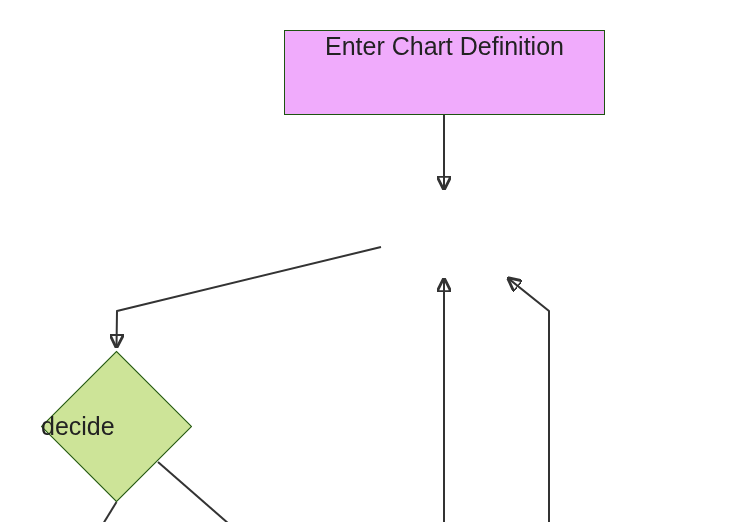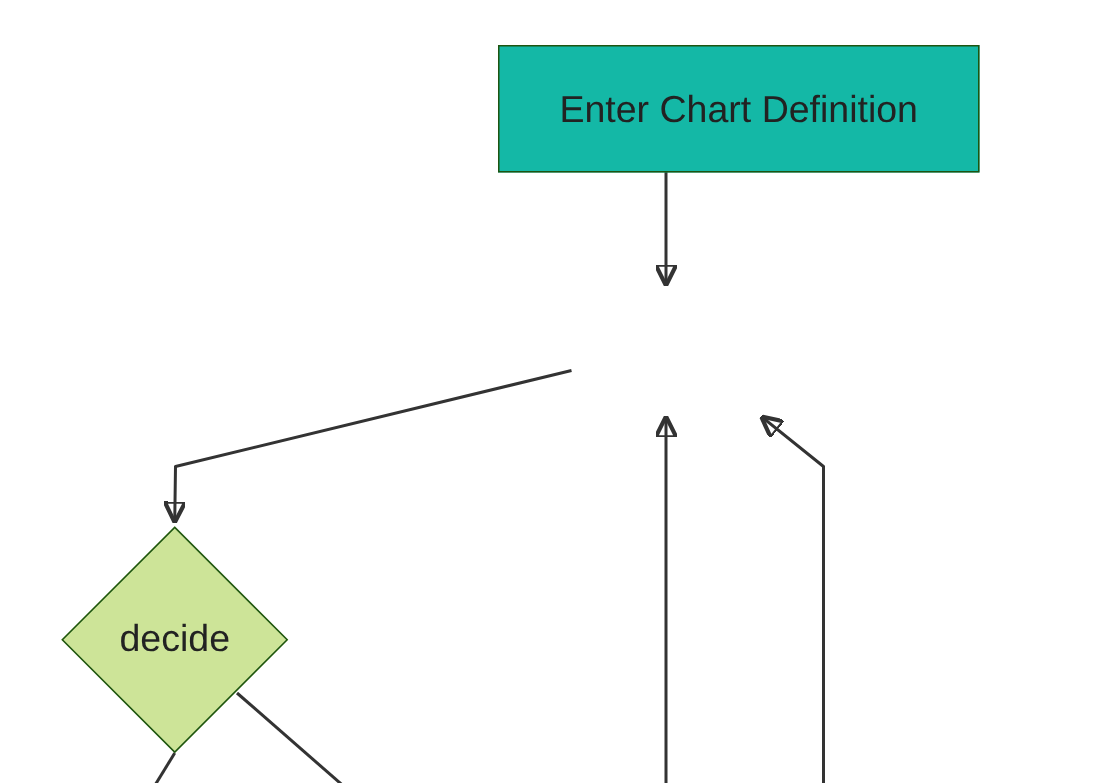--- a/index.html
+++ b/index.html
@@ -25,29 +25,28 @@
   }
   .edges-layer path {
     stroke: #333333;
     stroke-width: 2;
     fill: none;
     stroke-linejoin: round;
   }
   .node {
     position: absolute;
     box-sizing: border-box;
-    background: #14b8a6;
+    background: #f0abfc;
     border: 1.5px solid #1d5410;
     display: flex;
-    align-items: center;
+    align-items: flex-start;
     justify-content: center;
     font-size: 25px;
     line-height: 1.2;
     white-space: nowrap;
-    margin-left: 48px;
   }
   .node-rect {
     left: 284px;
     top: 30px;
     width: 321px;
     height: 85px;
     border-radius: 0;
   }
   .node-rounded {
     left: 381px;
@@ -68,21 +67,21 @@
     transform: rotate(45deg);
   }
   .diamond-label {
     position: absolute;
     left: 41px;
     top: 351px;
     width: 151px;
     height: 151px;
     display: flex;
     align-items: center;
-    justify-content: center;
+    justify-content: flex-start;
     font-size: 25px;
     white-space: nowrap;
   }
 </style>
 </head>
 <body>
 
 <div class="canvas">
 
   <svg class="edges-layer" width="740" height="522" viewBox="0 0 740 522" xmlns="http://www.w3.org/2000/svg">

